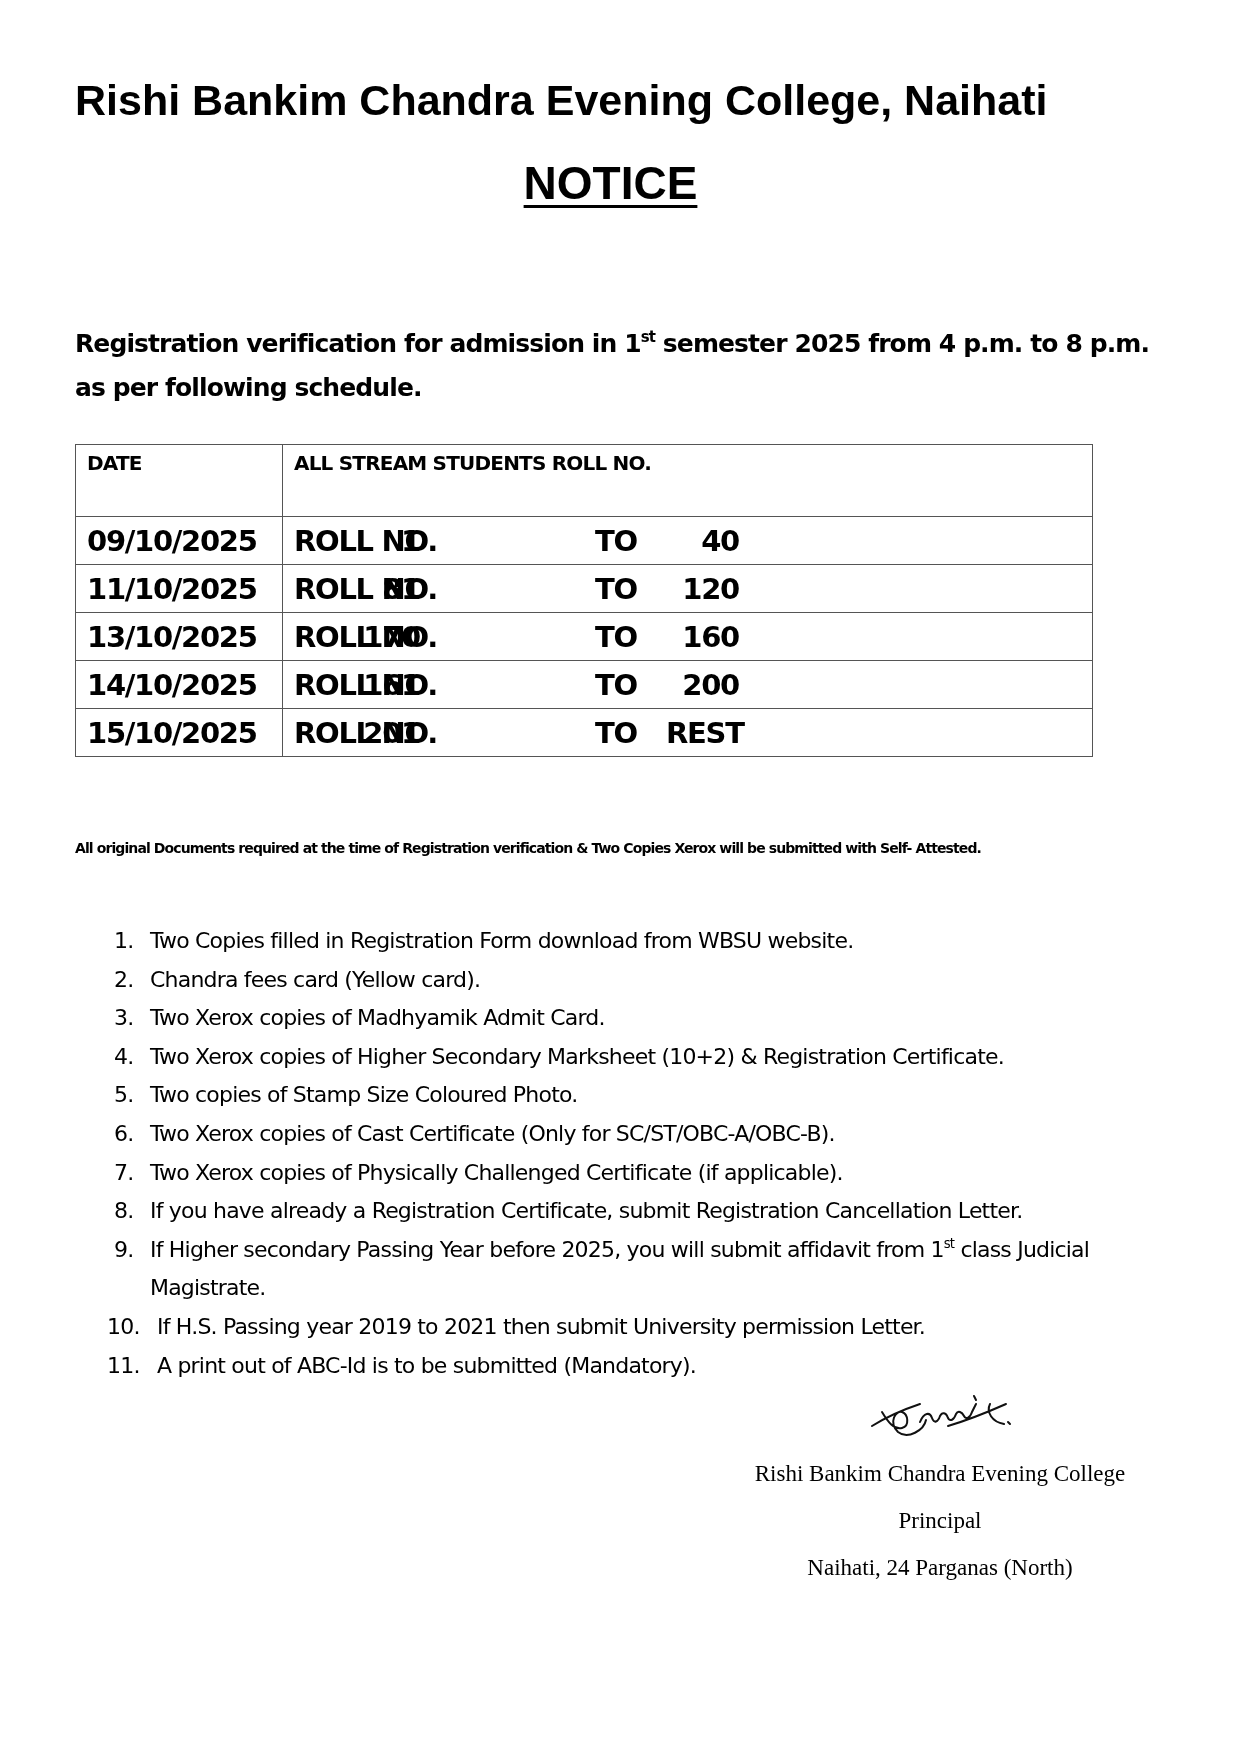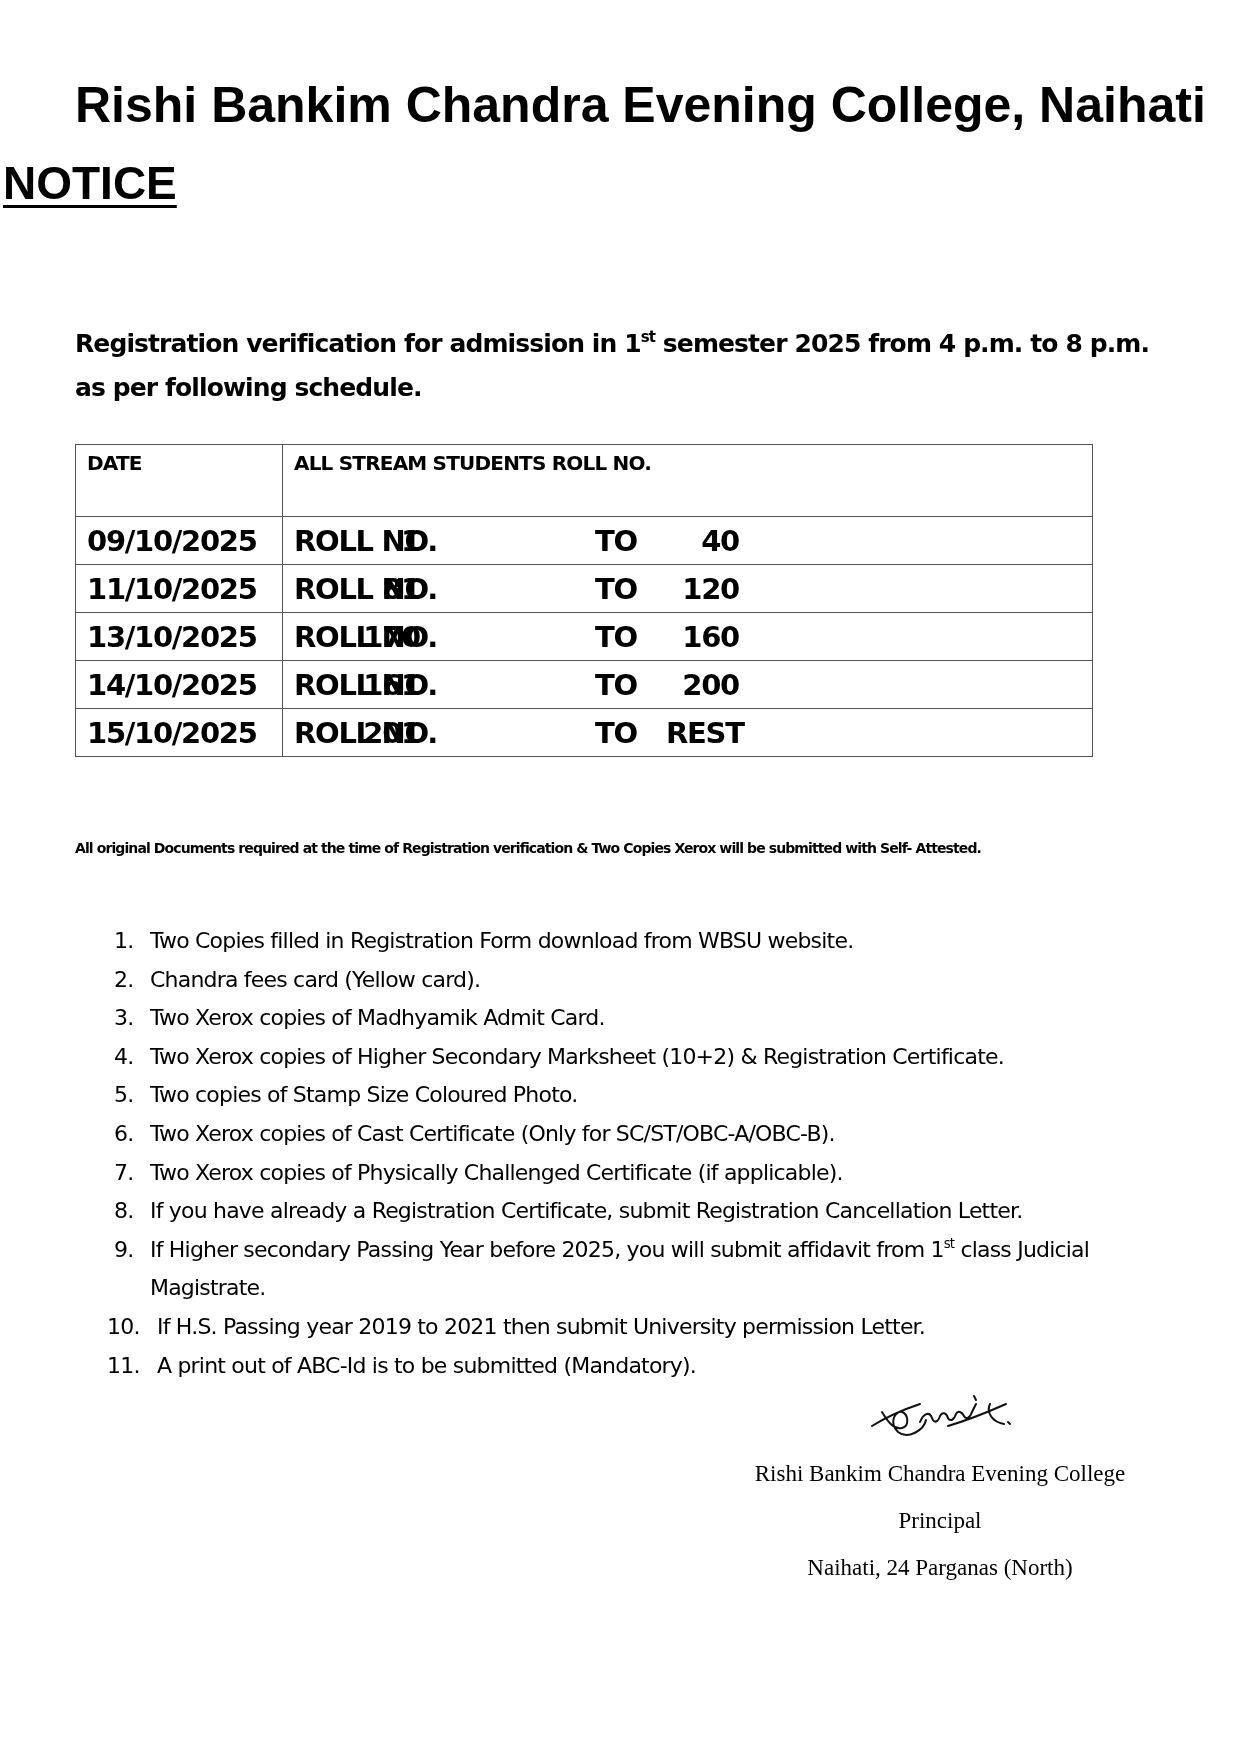--- a/index.html
+++ b/index.html
@@ -14,29 +14,30 @@
       overflow: hidden;
       color: #000000;
       font-family: "Liberation Sans", sans-serif;
     }
     .college-title {
       position: absolute;
       left: 75px;
       top: 76px;
       font-family: "Liberation Sans", sans-serif;
       font-weight: bold;
-      font-size: 50px;
+      font-size: 43px;
       letter-spacing: 0px;
       white-space: nowrap;
     }
     .notice-heading {
       position: absolute;
       left: 0;
       width: 1215px;
       top: 156px;
+      text-align: center;
       font-family: "Liberation Sans", sans-serif;
       font-weight: bold;
       font-size: 46px;
     }
     .notice-heading span {
       text-decoration: underline;
       text-decoration-thickness: 3px;
       text-underline-offset: 6px;
       position: relative;
       left: 3px;

